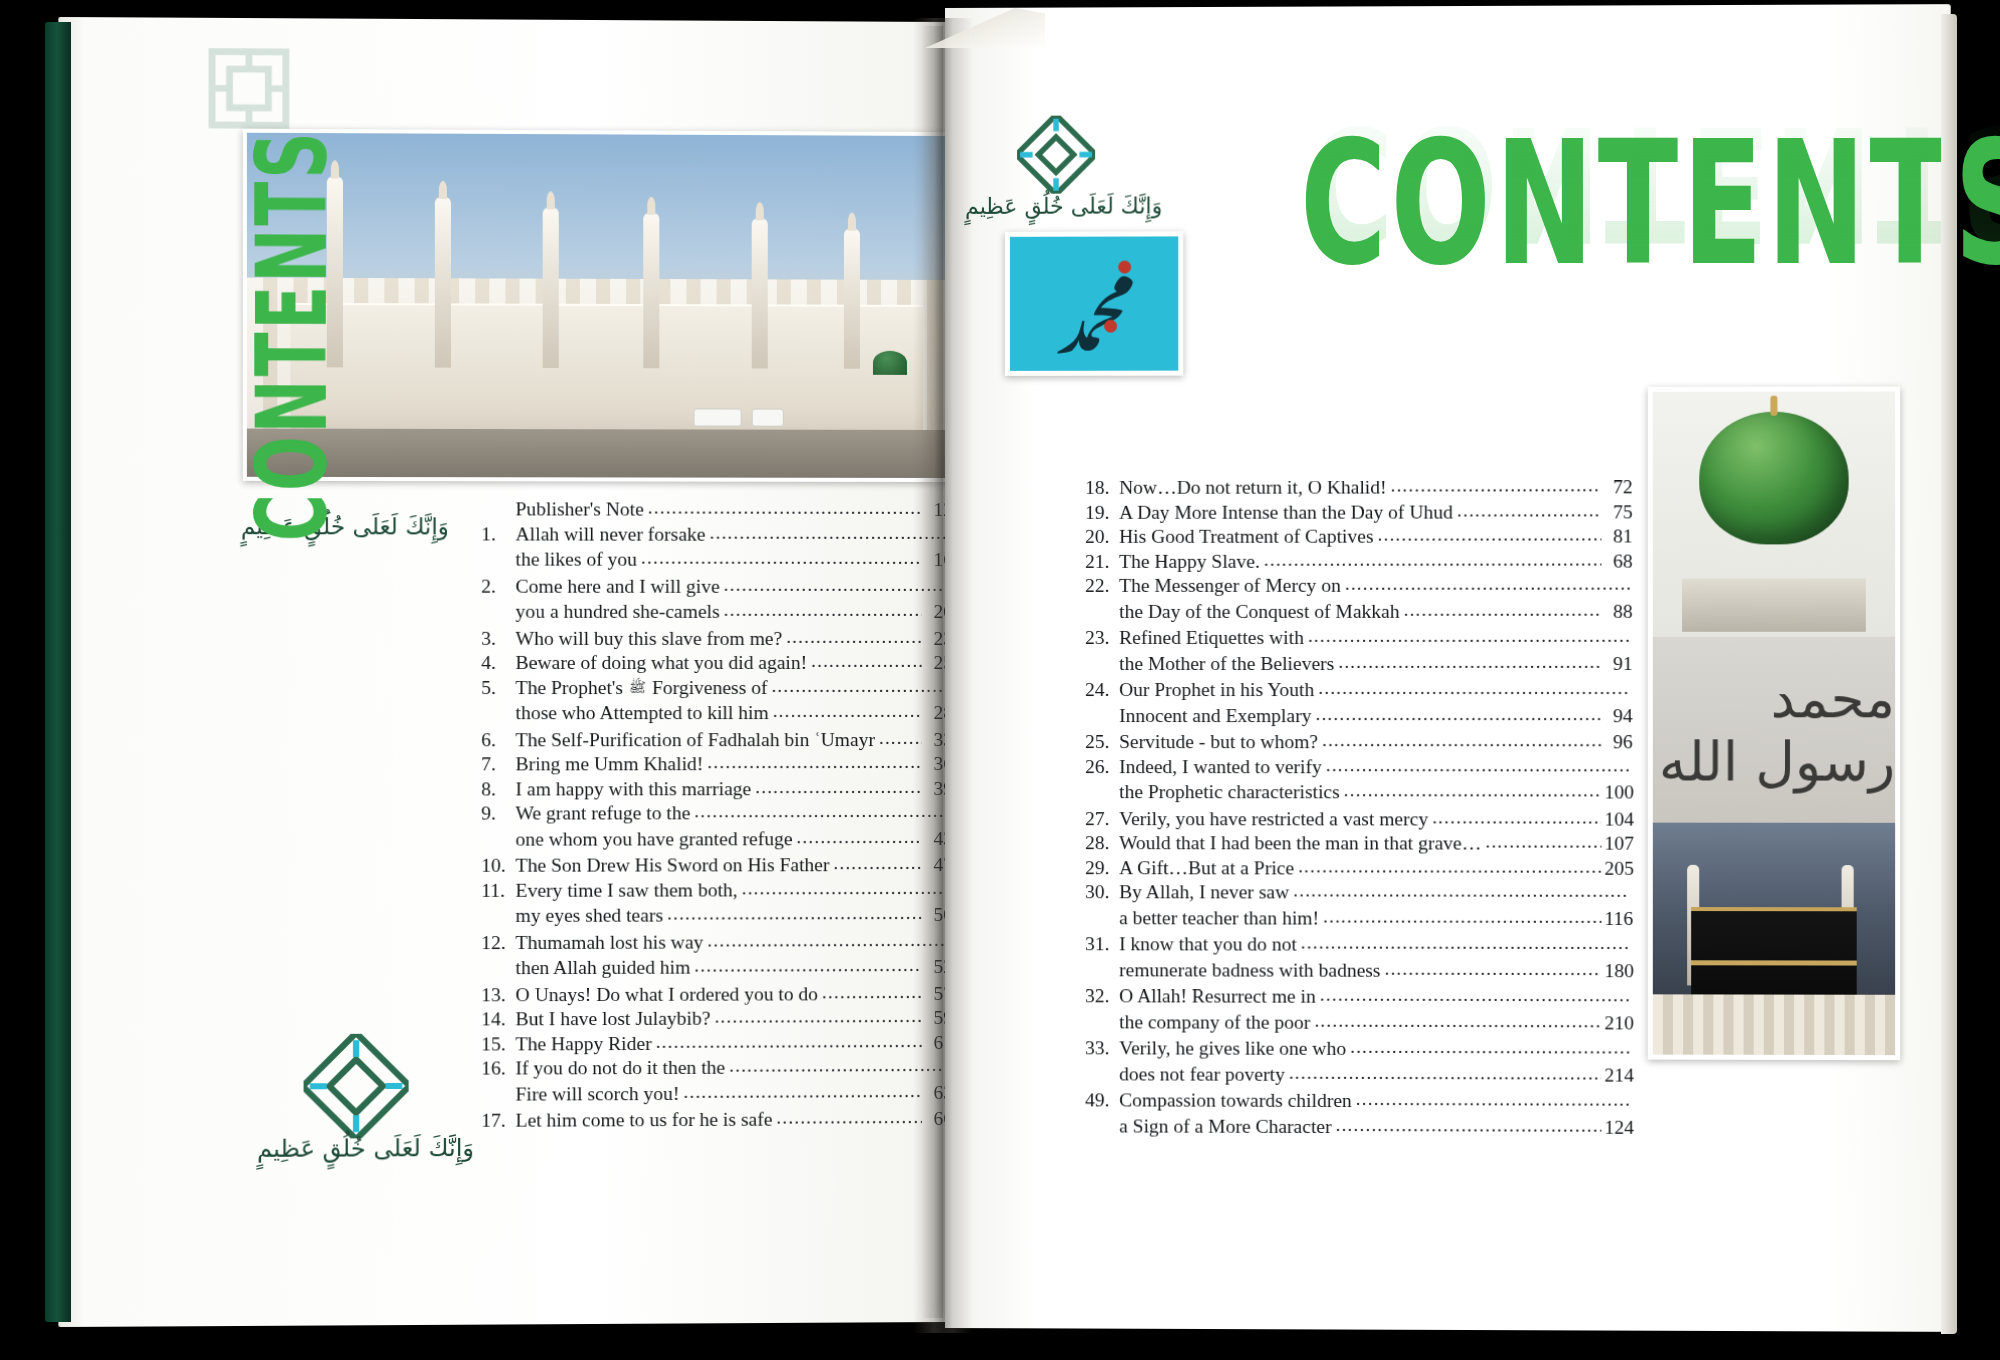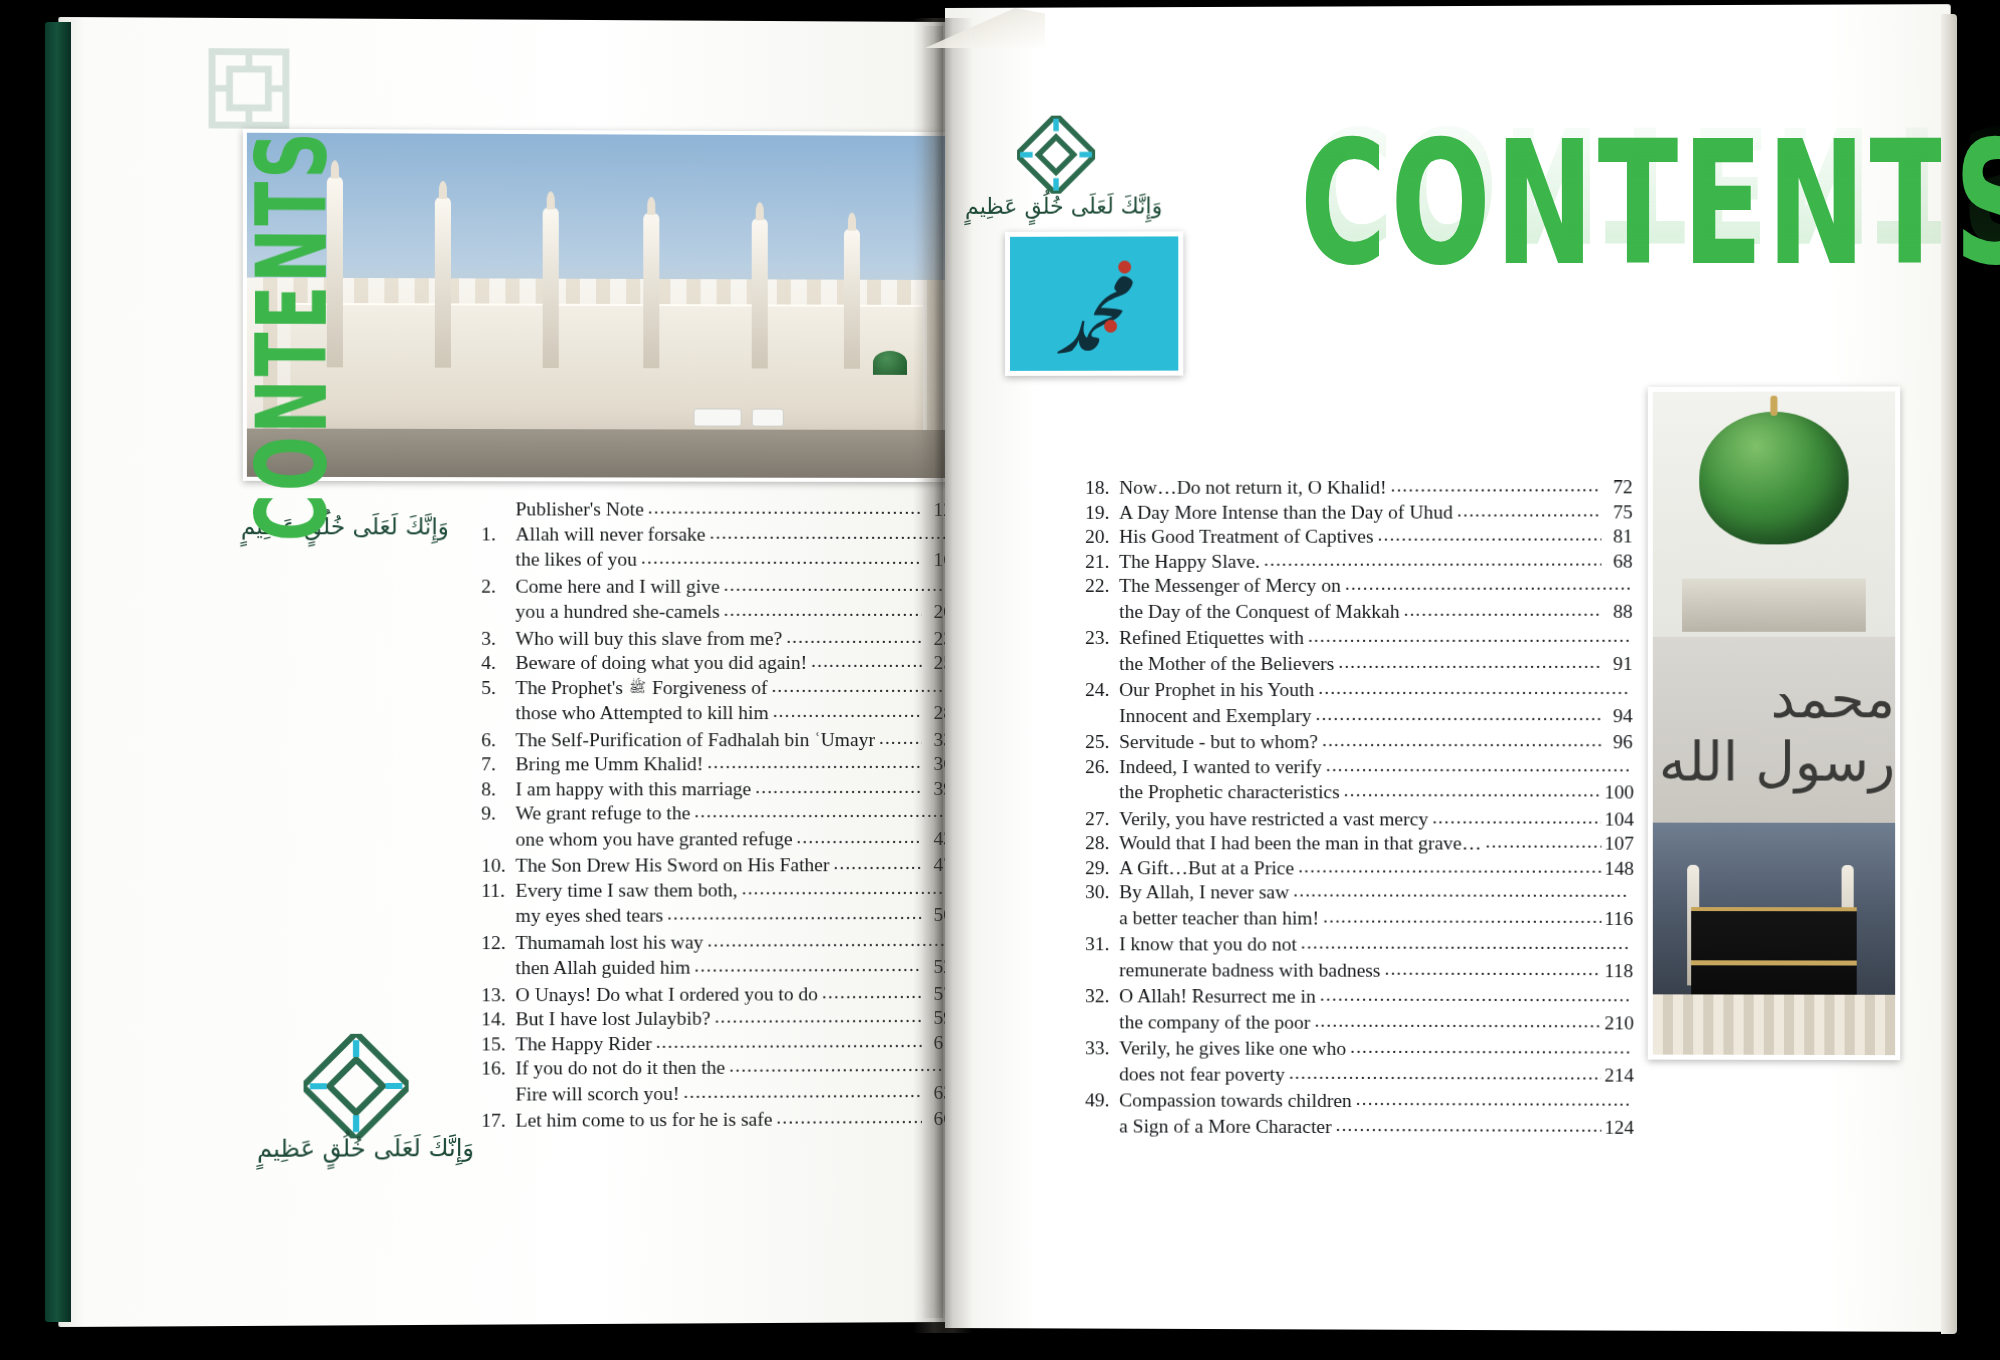--- a/index.html
+++ b/index.html
@@ -814,21 +814,21 @@
                 <span class="toc-page">107</span>
               </div>
             </div>
           </div>
           <div class="toc-entry">
             <div class="toc-num">29.</div>
             <div class="toc-body">
               <div class="toc-line">
                 <span class="toc-text">A Gift…But at a Price</span>
                 <span class="toc-dots">........................................................................................................................</span>
-                <span class="toc-page">148</span>
+                <span class="toc-page">205</span>
               </div>
             </div>
           </div>
           <div class="toc-entry two-line">
             <div class="toc-num">30.</div>
             <div class="toc-body">
               <div class="toc-line">
                 <span class="toc-text">By Allah, I never saw</span>
                 <span class="toc-dots" style="visibility: visible;">........................................................................................................................</span>
                 <span class="toc-page" style="min-width: 0px;"></span>
@@ -844,21 +844,21 @@
             <div class="toc-num">31.</div>
             <div class="toc-body">
               <div class="toc-line">
                 <span class="toc-text">I know that you do not</span>
                 <span class="toc-dots" style="visibility: visible;">........................................................................................................................</span>
                 <span class="toc-page" style="min-width: 0px;"></span>
               </div>
               <div class="toc-line cont">
                 <span class="toc-text">remunerate badness with badness</span>
                 <span class="toc-dots">........................................................................................................................</span>
-                <span class="toc-page">118</span>
+                <span class="toc-page">180</span>
               </div>
             </div>
           </div>
           <div class="toc-entry two-line">
             <div class="toc-num">32.</div>
             <div class="toc-body">
               <div class="toc-line">
                 <span class="toc-text">O Allah! Resurrect me in</span>
                 <span class="toc-dots" style="visibility: visible;">........................................................................................................................</span>
                 <span class="toc-page" style="min-width: 0px;"></span>

